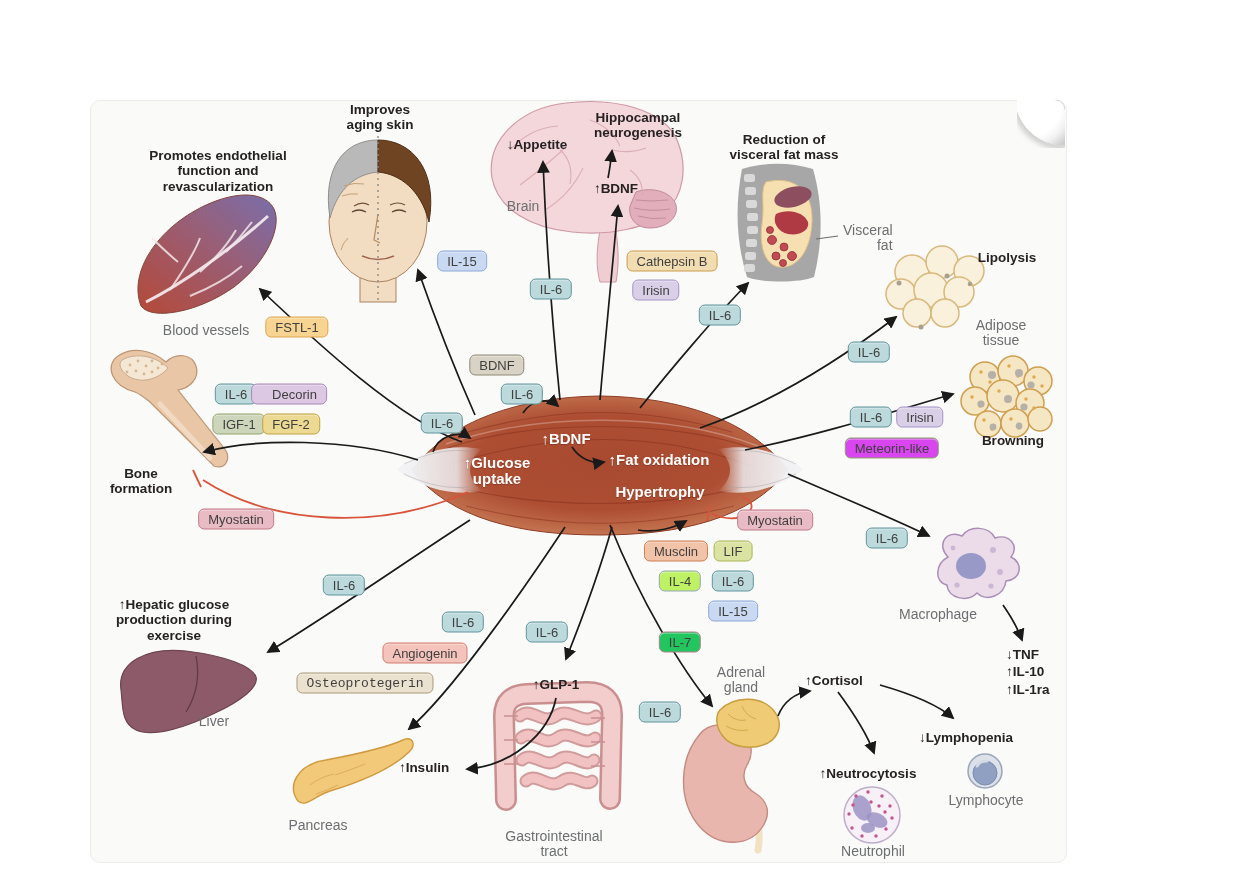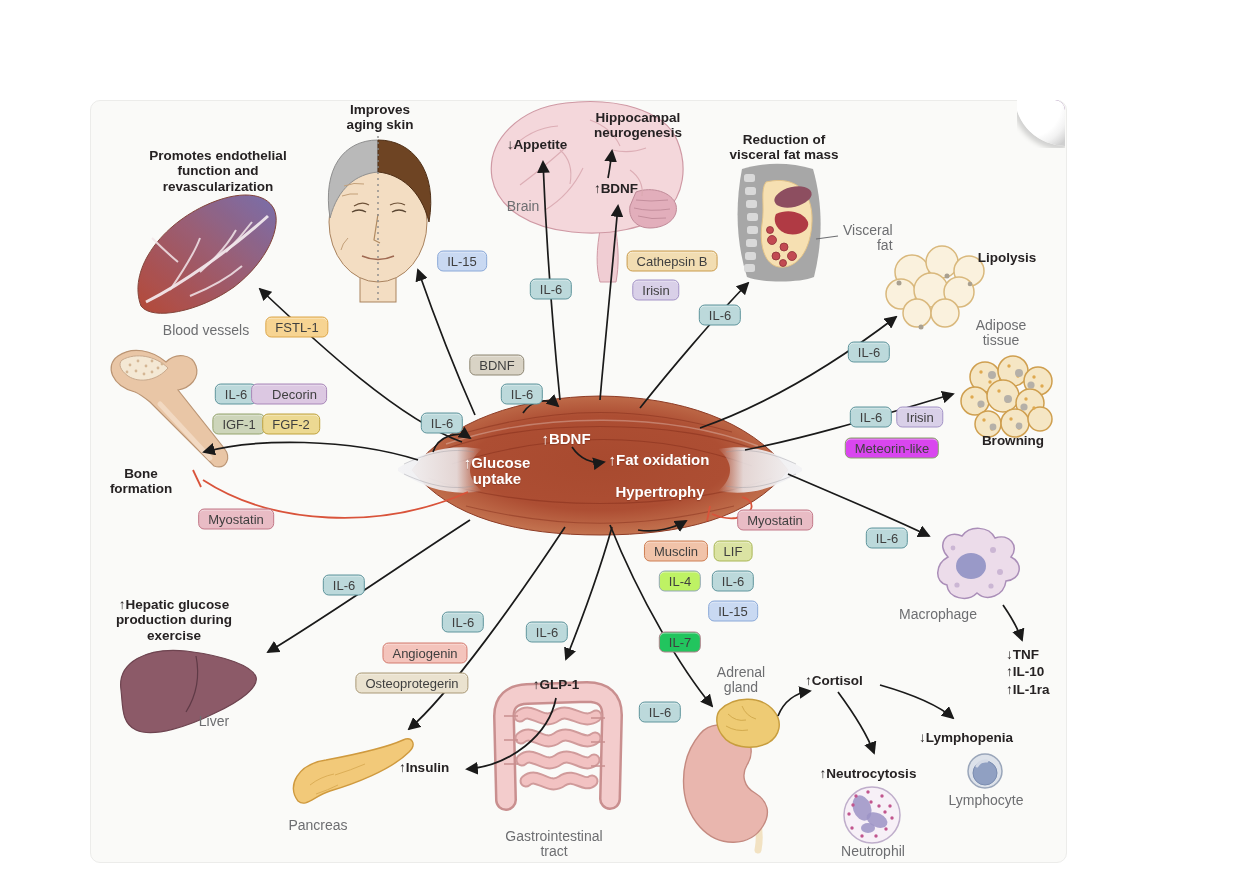--- a/index.html
+++ b/index.html
@@ -388,21 +388,21 @@
 <div class="pill" style="left: 522px; top: 394px; background: rgb(188, 217, 219); border-color: rgb(94, 148, 156);">IL-6</div>
 <div class="pill" style="left: 442px; top: 423px; background: rgb(188, 217, 219); border-color: rgb(94, 148, 156);">IL-6</div>
 <div class="pill" style="left: 236px; top: 394px; background: rgb(188, 217, 219); border-color: rgb(94, 148, 156);">IL-6</div>
 <div class="pill" style="left: 289px; top: 394px; background: rgb(220, 200, 226); border-color: rgb(168, 135, 184); padding-left: 20px;">Decorin</div>
 <div class="pill" style="left: 239px; top: 424px; background: rgb(205, 213, 186); border-color: rgb(148, 163, 108);">IGF-1</div>
 <div class="pill" style="left: 291px; top: 424px; background: rgb(236, 217, 146); border-color: rgb(191, 162, 62);">FGF-2</div>
 <div class="pill" style="left: 236px; top: 519px; background: rgb(233, 188, 197); border-color: rgb(194, 120, 136);">Myostatin</div>
 <div class="pill" style="left: 344px; top: 585px; background: rgb(188, 217, 219); border-color: rgb(94, 148, 156);">IL-6</div>
 <div class="pill" style="left: 463px; top: 622px; background: rgb(188, 217, 219); border-color: rgb(94, 148, 156);">IL-6</div>
 <div class="pill" style="left: 425px; top: 653px; background: rgb(244, 196, 188); border-color: rgb(211, 122, 110);">Angiogenin</div>
-<div class="pill" style="left: 412px; top: 683px; background: rgb(234, 226, 207); border-color: rgb(169, 152, 118);">Osteoprotegerin</div>
+<div class="pill" style="left: 365px; top: 683px; background: rgb(234, 226, 207); border-color: rgb(169, 152, 118); font-family: Liberation Mono, monospace;">Osteoprotegerin</div>
 <div class="pill" style="left: 547px; top: 632px; background: rgb(188, 217, 219); border-color: rgb(94, 148, 156);">IL-6</div>
 <div class="pill" style="left: 660px; top: 712px; background: rgb(188, 217, 219); border-color: rgb(94, 148, 156);">IL-6</div>
 <div class="pill" style="left: 775px; top: 520px; background: rgb(233, 188, 197); border-color: rgb(194, 120, 136);">Myostatin</div>
 <div class="pill" style="left: 676px; top: 551px; background: rgb(241, 195, 169); border-color: rgb(205, 126, 82);">Musclin</div>
 <div class="pill" style="left: 733px; top: 551px; background: rgb(219, 227, 163); border-color: rgb(168, 181, 84);">LIF</div>
 <div class="pill" style="left: 680px; top: 581px; background: #bef264; border-color: rgb(147, 167, 184);">IL-4</div>
 <div class="pill" style="left: 733px; top: 581px; background: rgb(188, 217, 219); border-color: rgb(94, 148, 156);">IL-6</div>
 <div class="pill" style="left: 680px; top: 611px; background: #22c55e; border-color: rgb(180, 128, 142); margin-top: 31px;">IL-7</div>
 <div class="pill" style="left: 733px; top: 611px; background: rgb(201, 217, 242); border-color: rgb(138, 168, 216);">IL-15</div>
 <div class="pill" style="left: 887px; top: 538px; background: rgb(188, 217, 219); border-color: rgb(94, 148, 156);">IL-6</div>

